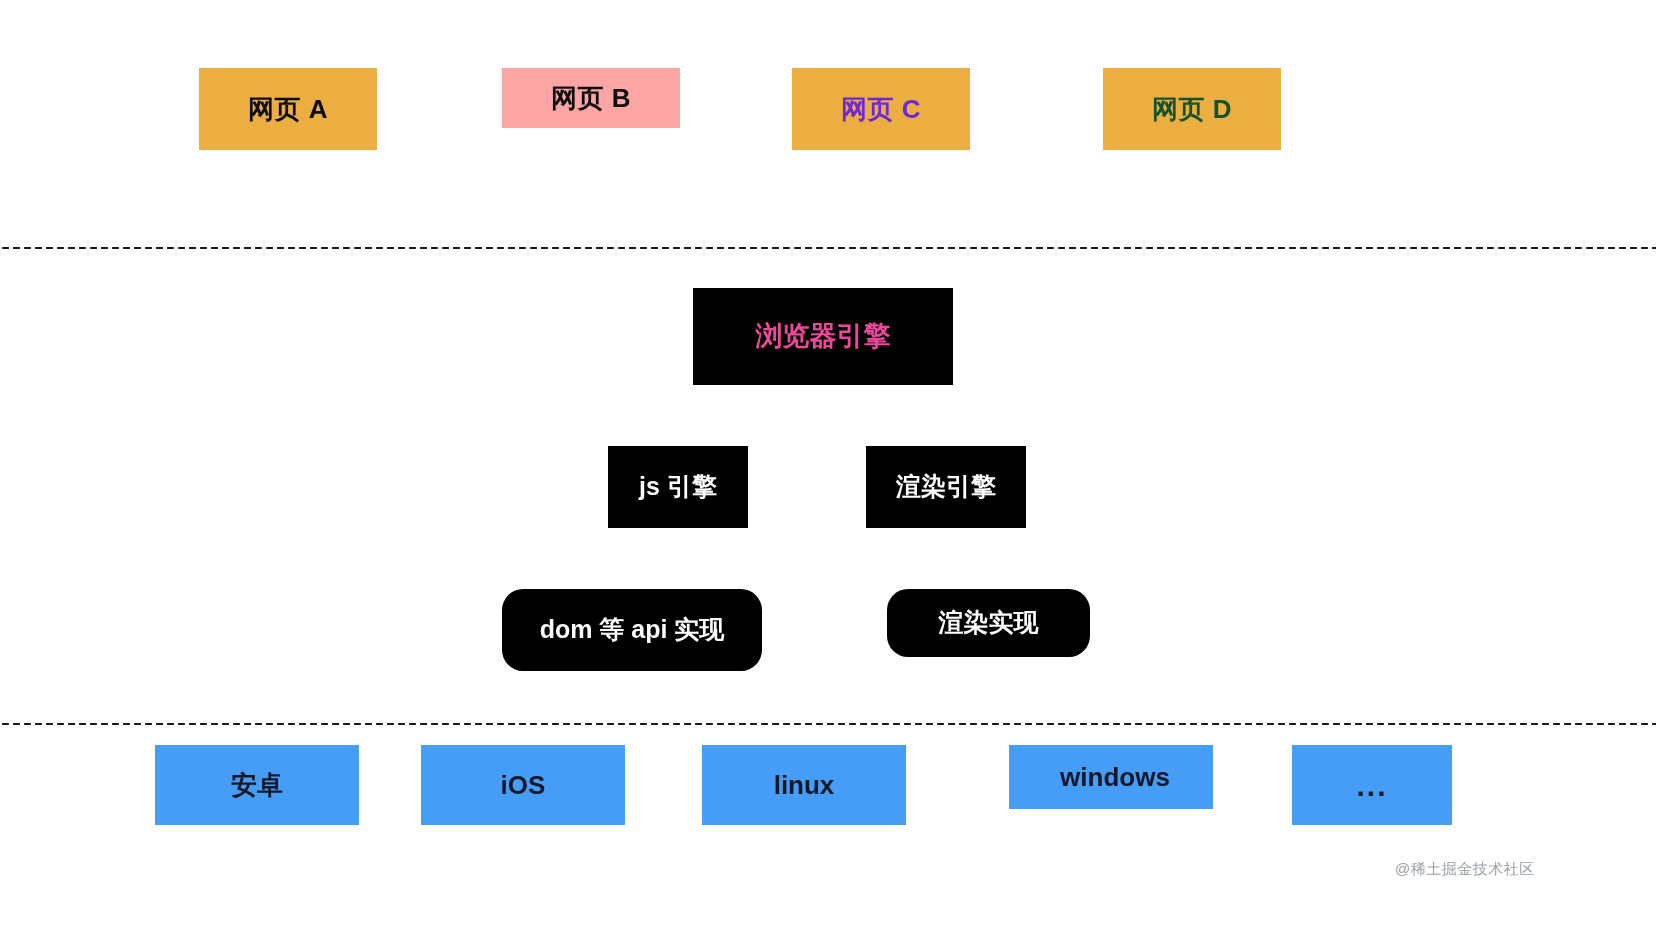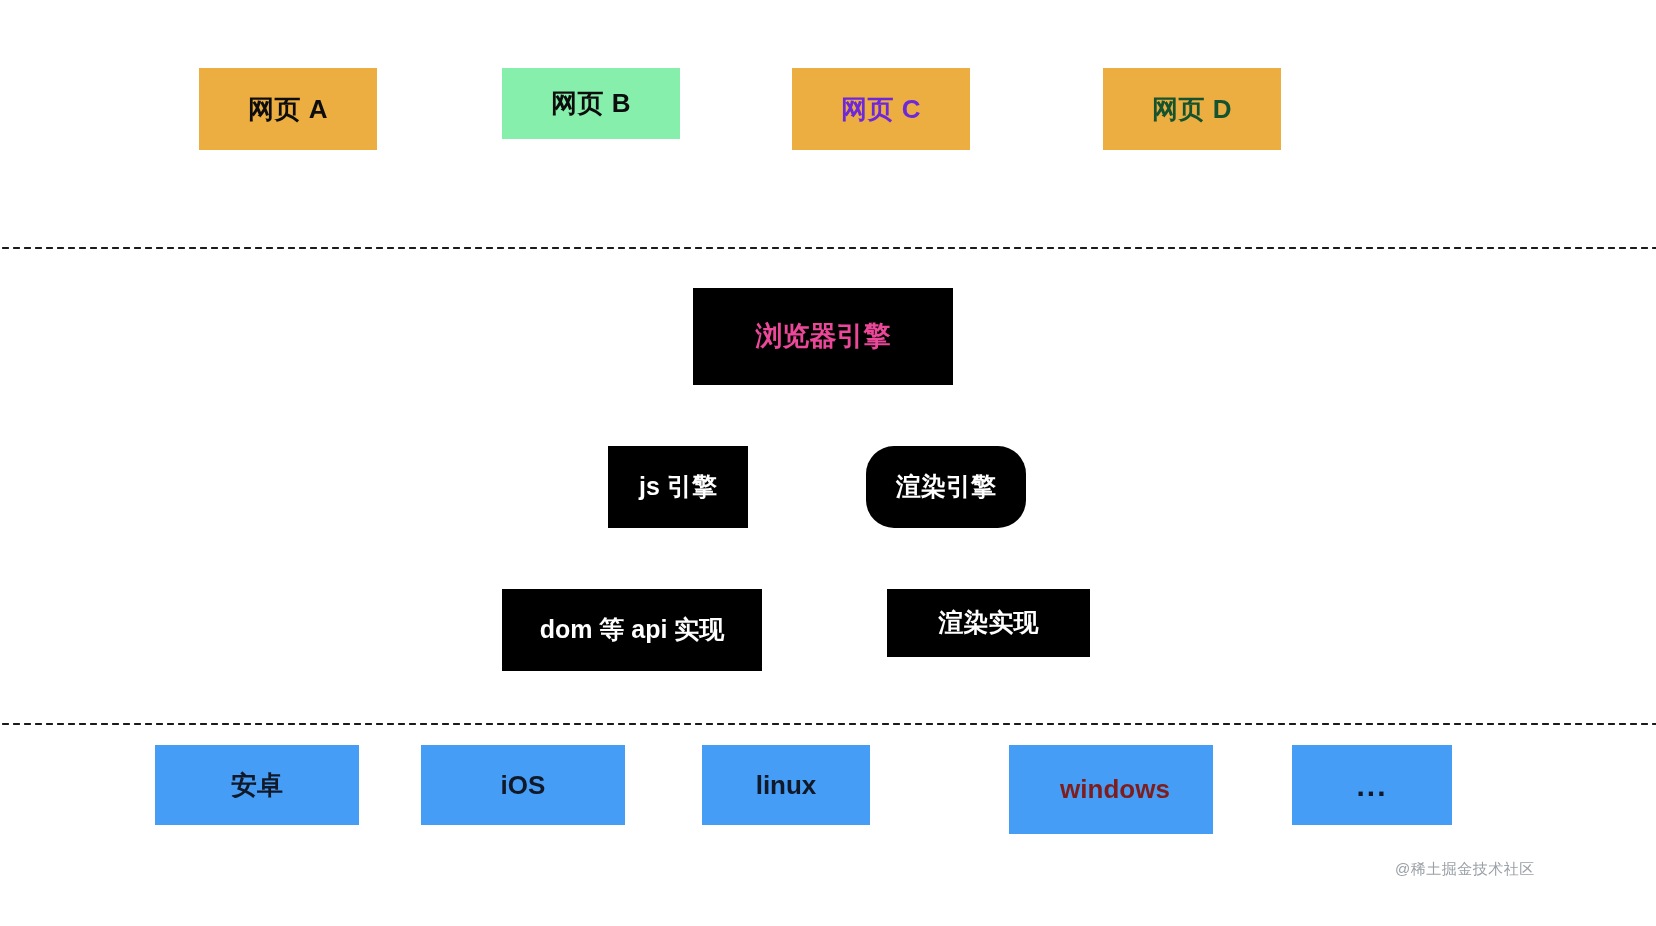--- a/index.html
+++ b/index.html
@@ -42,21 +42,21 @@
   }
 
   
   .node.engine {
     background: #000000;
     color: #ffffff;
     font-weight: 700;
   }
   .node.engine.l1 { font-size: 27px; }
   .node.engine.l2 { font-size: 25px; }
-  .node.engine.l3 { font-size: 25px; }
+  .node.engine.l3 { font-size: 25px; border-radius: 21px; }
 
   
   .node.os {
     background: #459df5;
     color: #111827;
     font-size: 26px;
     font-weight: 700;
   }
   .node.os.ellipsis {
     font-size: 30px;
@@ -85,62 +85,62 @@
   }
 </style>
 </head>
 <body style="background: rgb(255, 255, 255);">
 
 <div id="canvas">
 
   <div class="node page" id="page-0" style="left: 199px; top: 68px; width: 178px; height: 82px; background: rgb(237, 174, 65); color: rgb(13, 13, 13);">
     <span>网页 A</span>
   </div>
-  <div class="node page" id="page-1" style="left: 502px; top: 68px; width: 178px; height: 71px; background: #86efac; color: rgb(13, 13, 13);">
+  <div class="node page" id="page-1" style="left: 502px; top: 68px; width: 178px; height: 60px; background: #fca5a5; color: rgb(13, 13, 13);">
     <span>网页 B</span>
   </div>
   <div class="node page" id="page-2" style="left: 792px; top: 68px; width: 178px; height: 82px; background: rgb(237, 174, 65); color: #6d28d9;">
     <span>网页 C</span>
   </div>
   <div class="node page" id="page-3" style="left: 1103px; top: 68px; width: 178px; height: 82px; background: rgb(237, 174, 65); color: #14532d;">
     <span>网页 D</span>
   </div>
 
   <div class="divider" id="divider-0" style="top: 246px;"></div>
 
   <div class="node engine l1" id="engine-r1-0" style="left: 693px; top: 288px; width: 260px; height: 97px; background: rgb(0, 0, 0); color: #ec4899;">
     <span>浏览器引擎</span>
   </div>
 
   <div class="node engine l2" id="engine-r2-0" style="left: 608px; top: 446px; width: 140px; height: 82px; background: rgb(0, 0, 0); color: rgb(255, 255, 255);">
     <span>js 引擎</span>
   </div>
-  <div class="node engine l2" id="engine-r2-1" style="left: 866px; top: 446px; width: 160px; height: 82px; background: rgb(0, 0, 0); color: rgb(255, 255, 255); border-radius: 28px;">
+  <div class="node engine l2" id="engine-r2-1" style="left: 866px; top: 446px; width: 160px; height: 82px; background: rgb(0, 0, 0); color: rgb(255, 255, 255);">
     <span>渲染引擎</span>
   </div>
 
   <div class="node engine l3" id="engine-r3-0" style="left: 502px; top: 589px; width: 260px; height: 82px; background: rgb(0, 0, 0); color: rgb(255, 255, 255);">
     <span>dom 等 api 实现</span>
   </div>
   <div class="node engine l3" id="engine-r3-1" style="left: 887px; top: 589px; width: 203px; height: 68px; background: rgb(0, 0, 0); color: rgb(255, 255, 255);">
     <span>渲染实现</span>
   </div>
 
   <div class="divider" id="divider-1" style="top: 722px;"></div>
 
   <div class="node os" id="os-0" style="left: 155px; top: 745px; width: 204px; height: 80px; background: rgb(69, 157, 245); color: rgb(17, 24, 39);">
     <span>安卓</span>
   </div>
   <div class="node os" id="os-1" style="left: 421px; top: 745px; width: 204px; height: 80px; background: rgb(69, 157, 245); color: rgb(17, 24, 39);">
     <span>iOS</span>
   </div>
-  <div class="node os" id="os-2" style="left: 702px; top: 745px; width: 168px; height: 80px; background: rgb(69, 157, 245); color: rgb(17, 24, 39);">
+  <div class="node os" id="os-2" style="left: 702px; top: 745px; width: 204px; height: 80px; background: rgb(69, 157, 245); color: rgb(17, 24, 39);">
     <span>linux</span>
   </div>
-  <div class="node os" id="os-3" style="left: 1009px; top: 745px; width: 204px; height: 89px; background: rgb(69, 157, 245); color: #7f1d1d; padding-left: 8px;">
+  <div class="node os" id="os-3" style="left: 1009px; top: 745px; width: 204px; height: 64px; background: rgb(69, 157, 245); color: #0f172a; padding-left: 8px;">
     <span>windows</span>
   </div>
   <div class="node os ellipsis" id="os-4" style="left: 1292px; top: 745px; width: 160px; height: 80px; background: rgb(69, 157, 245); color: rgb(17, 24, 39);">
     <span>...</span>
   </div>
 
   <div class="watermark" id="watermark" style="left: 1395px; top: 860px; color: rgb(154, 160, 166);">@稀土掘金技术社区</div>
 
 </div>
 

